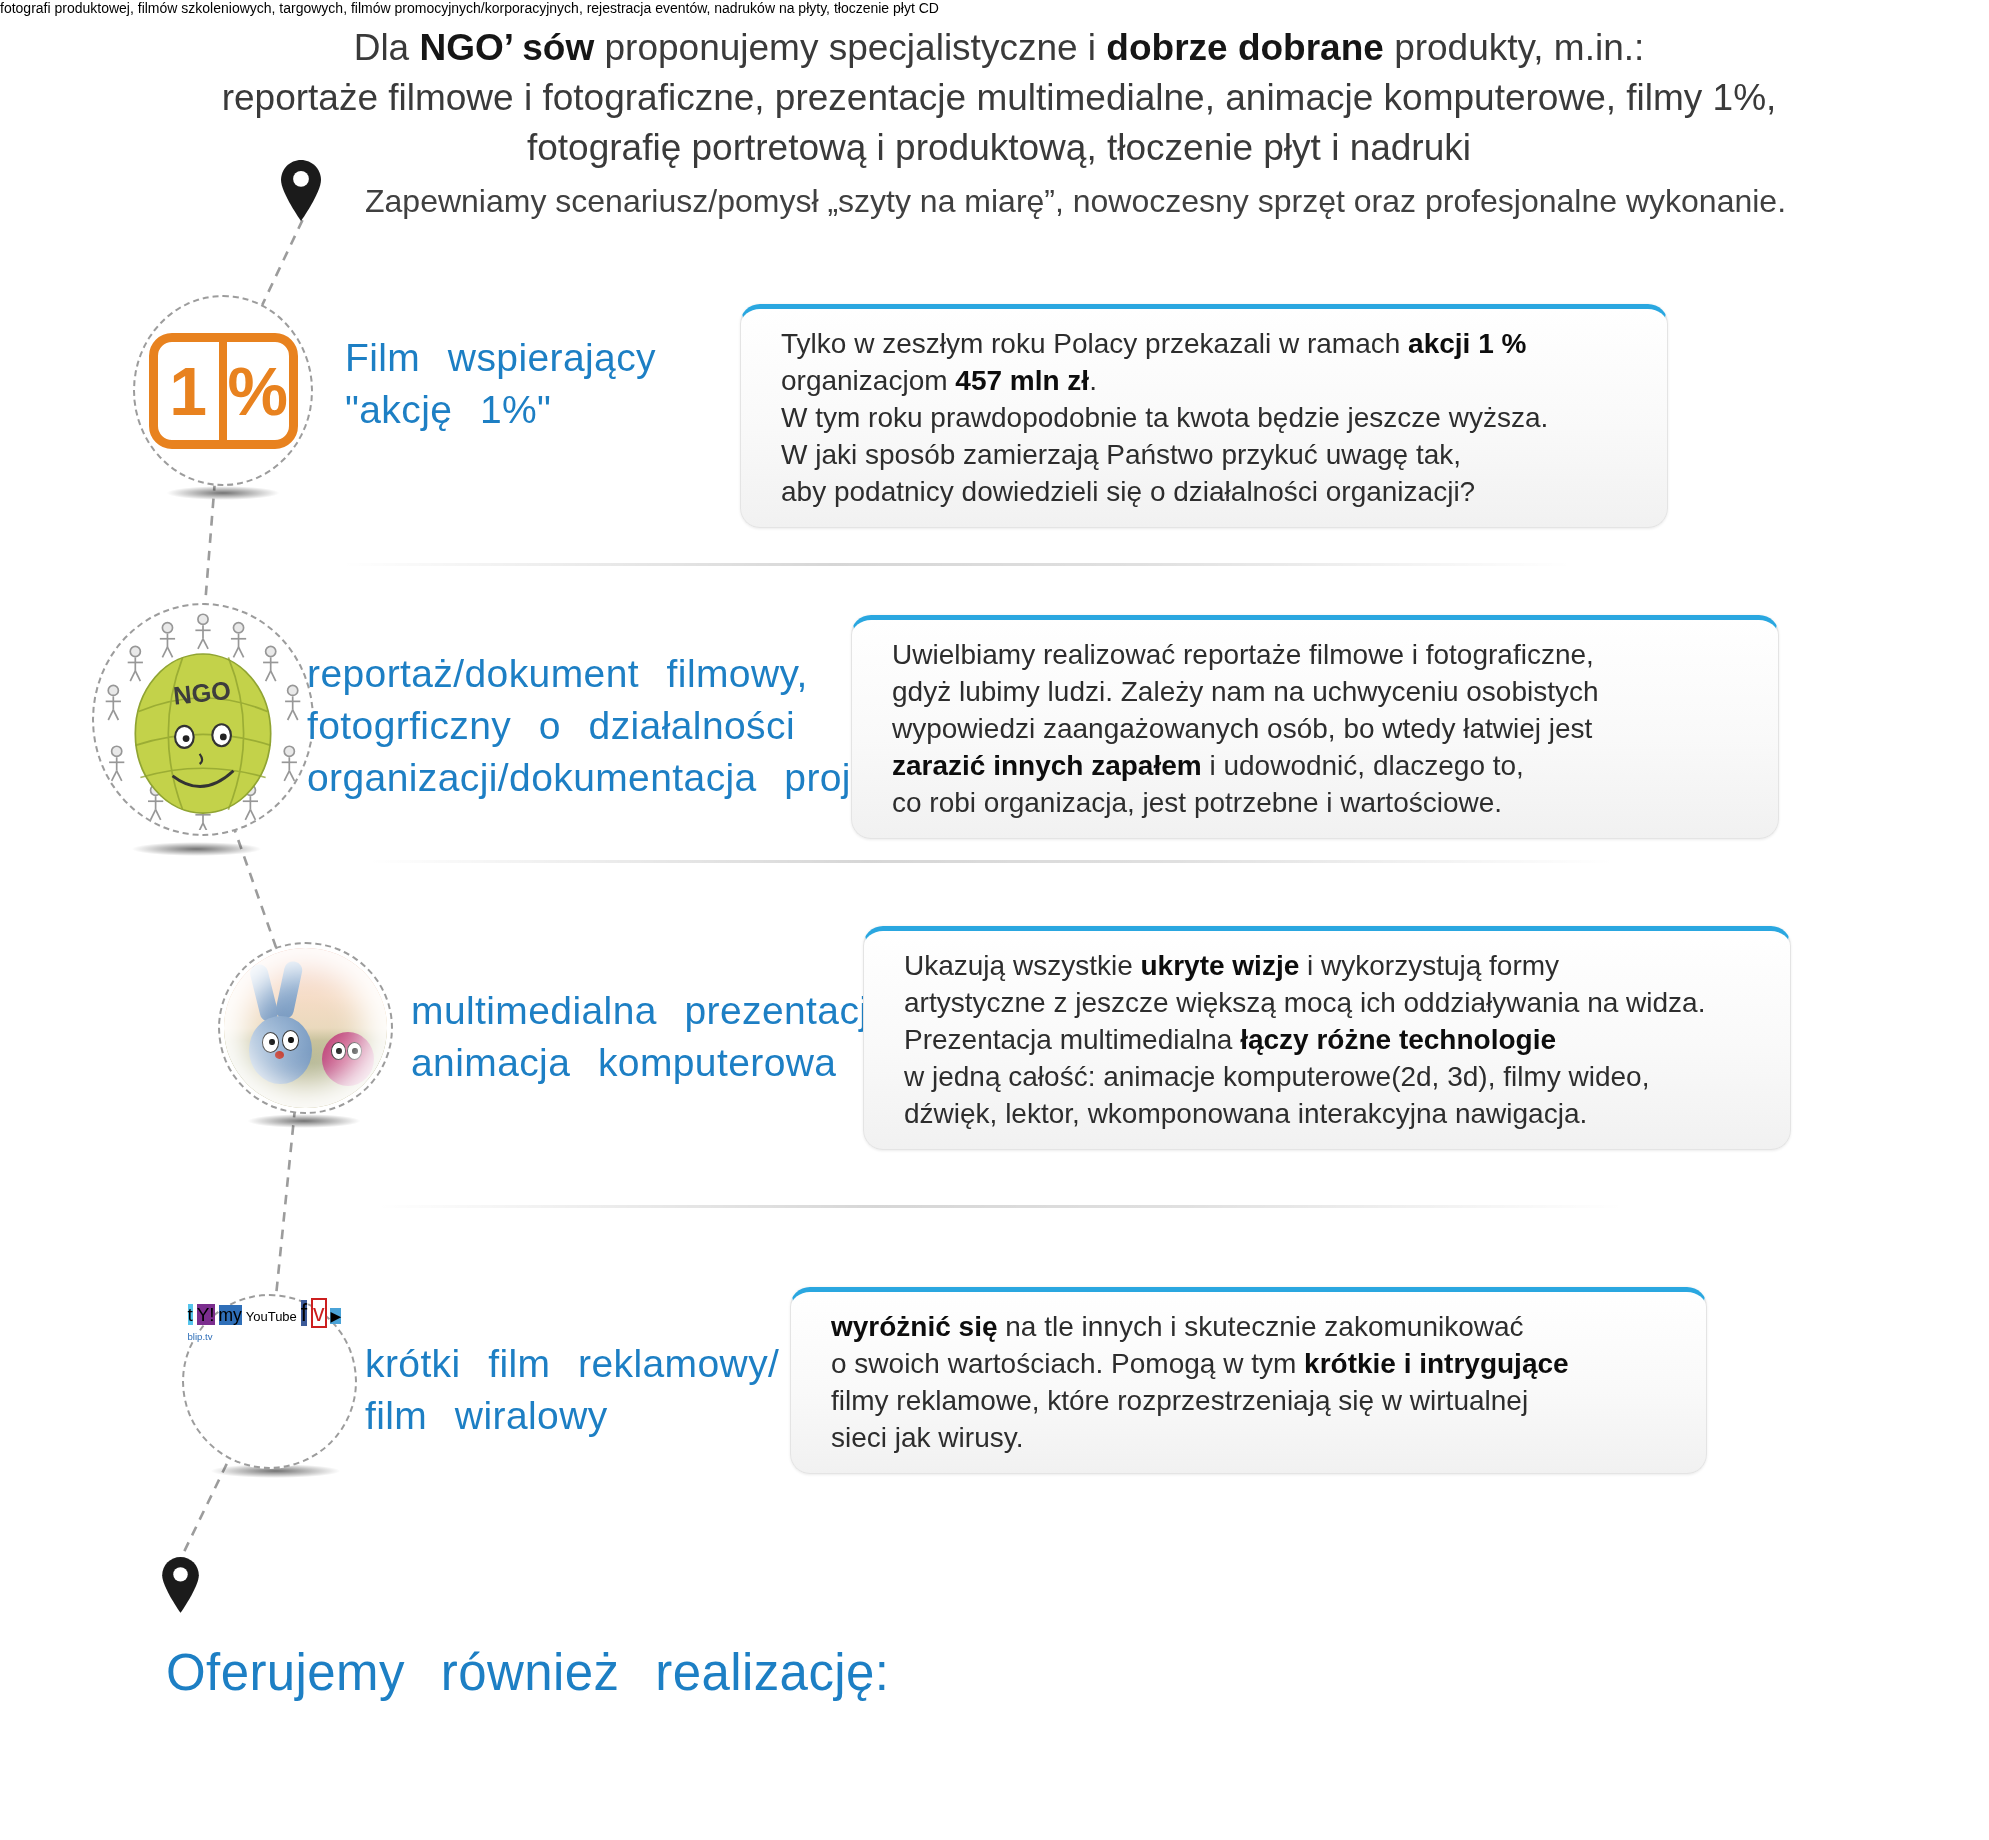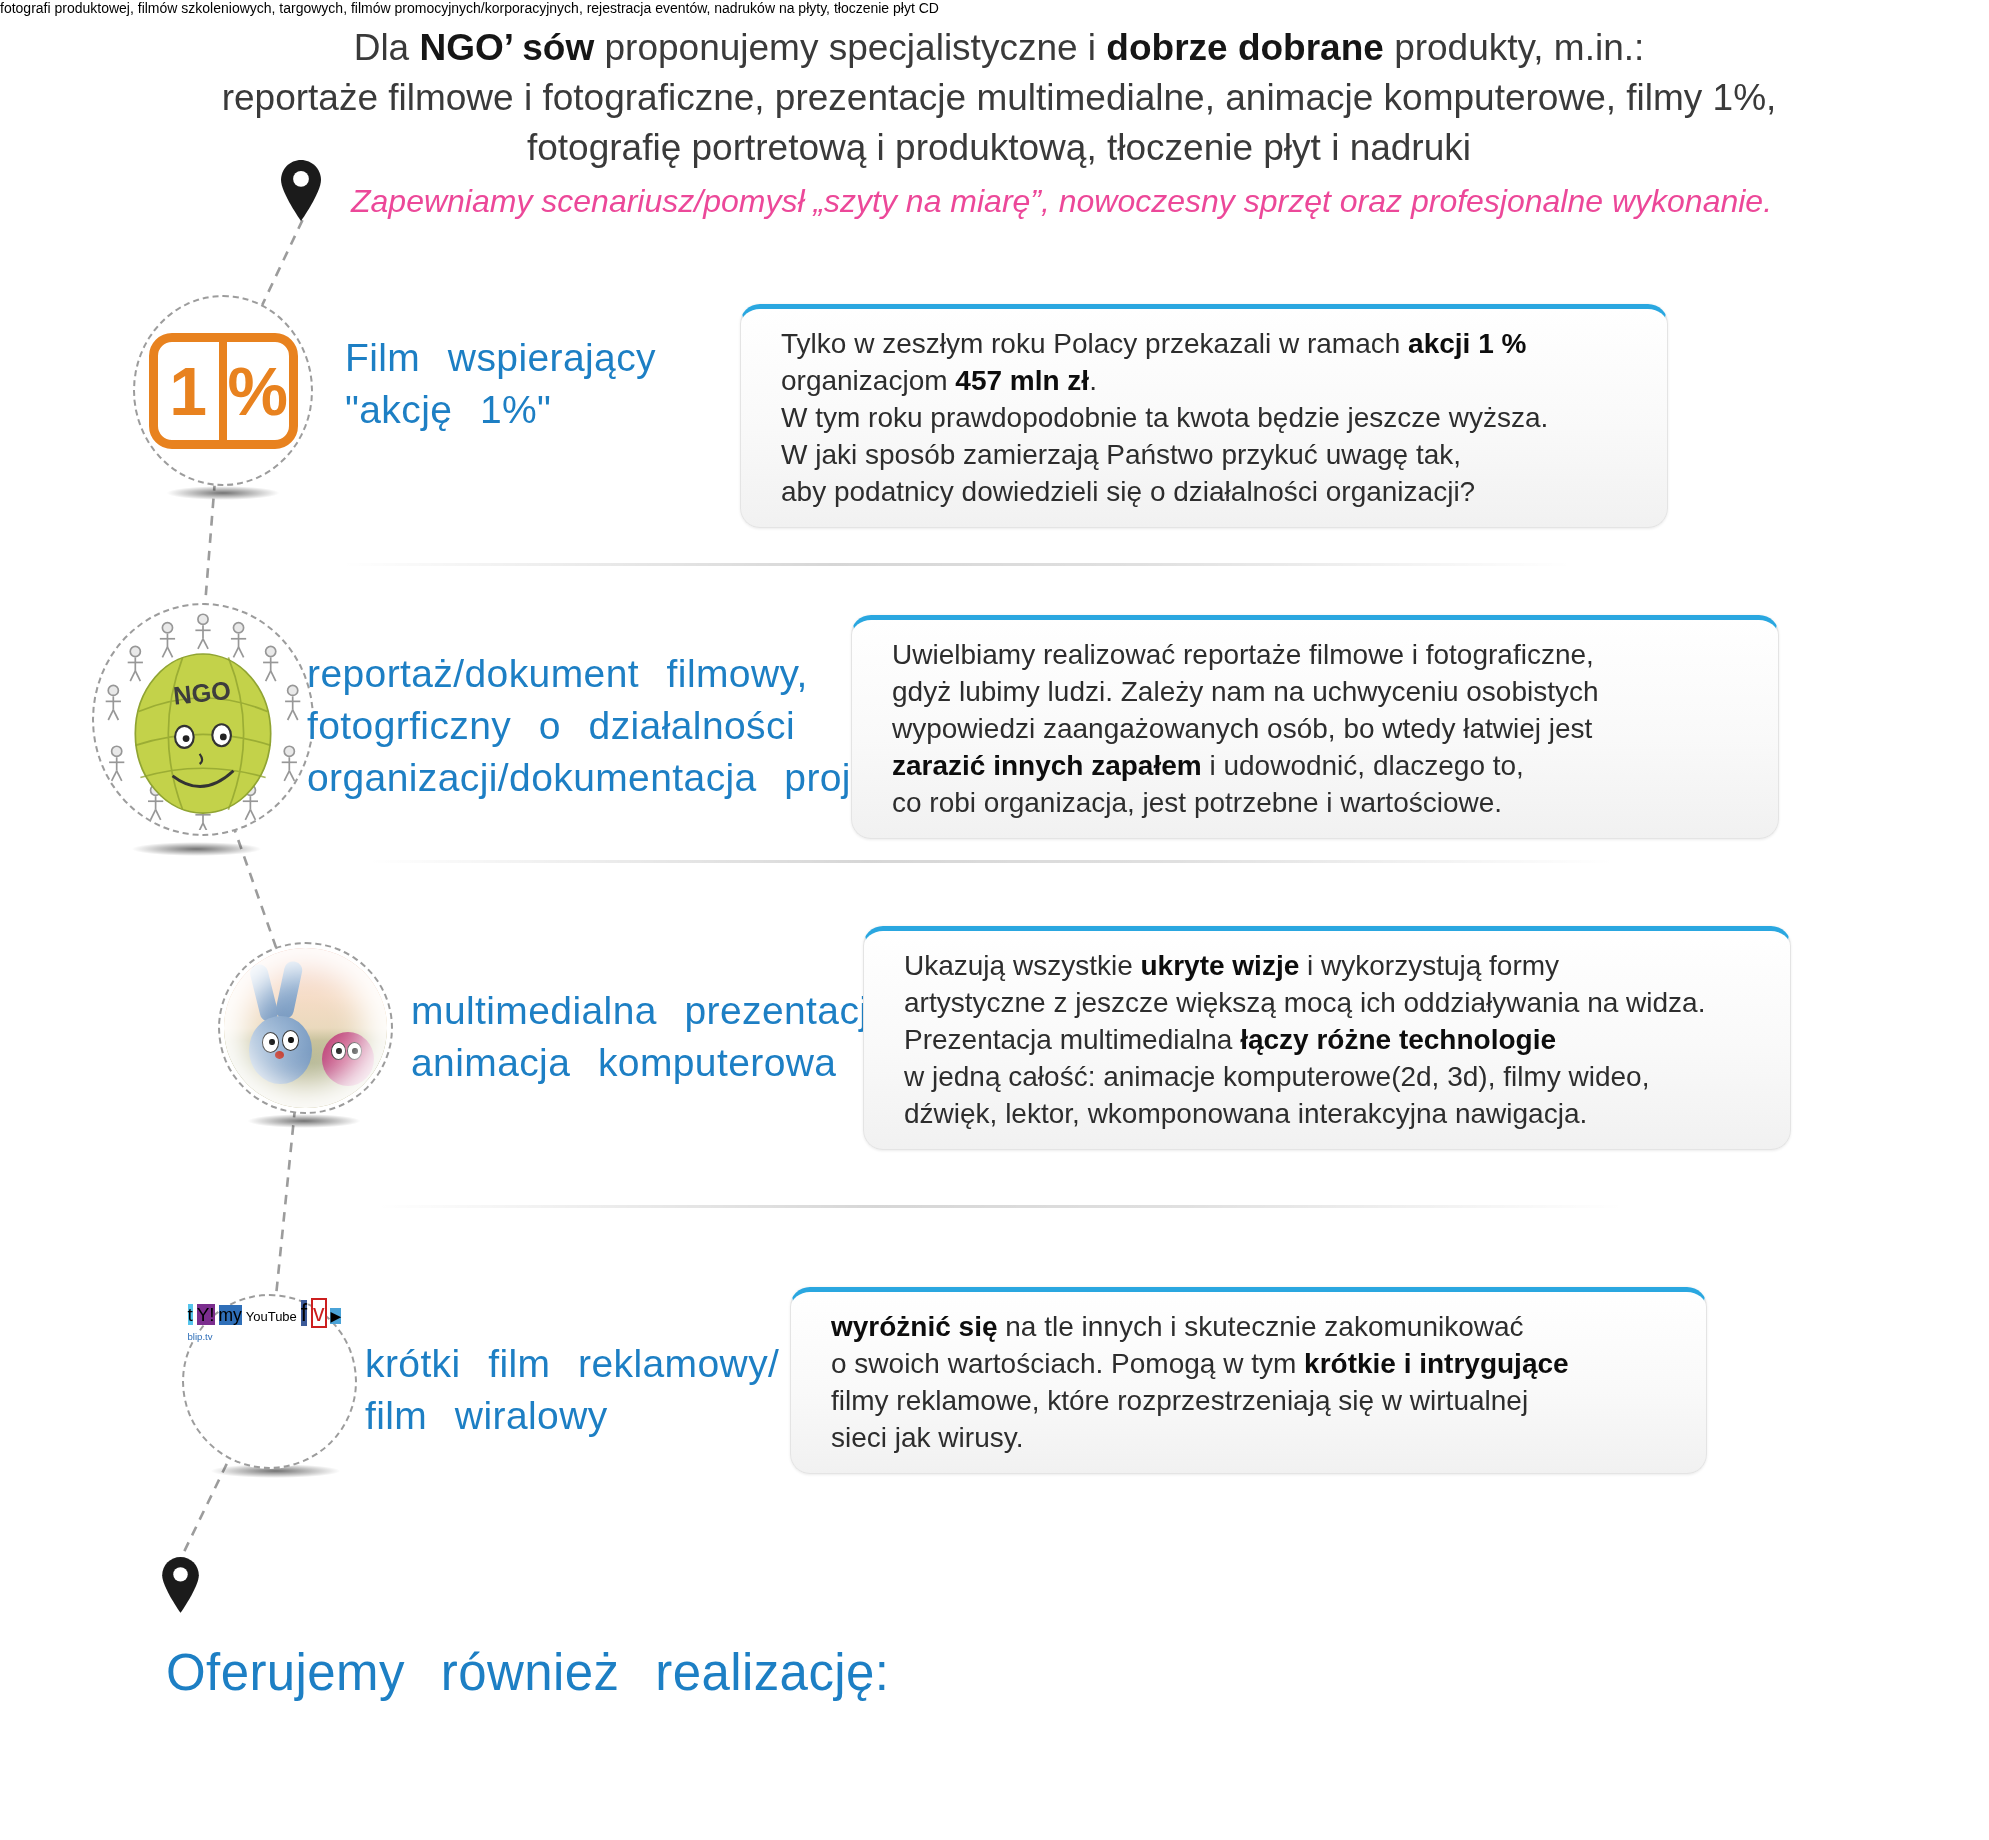--- a/index.html
+++ b/index.html
@@ -5,22 +5,22 @@
   html,body{margin:0;padding:0;background:#fff;}
   .canvas{position:relative;width:1990px;height:1840px;background:#ffffff;overflow:hidden;
           font-family:"Liberation Sans",sans-serif;}
   .abs{position:absolute;}
 
   
   .header{position:absolute;left:4px;top:23px;width:1990px;text-align:center;
           font-size:37px;line-height:50px;color:#3a3a3a;}
   .header b{font-weight:700;color:#161616;}
 
-  .subtitle{position:absolute;left:351px;top:183px;width:1537px;
-            font-size:32px;color:#ec4899;font-style:italic;}
+  .subtitle{position:absolute;left:365px;top:183px;width:1537px;
+            font-size:32px;color:#404040;}
 
   
   .timeline{position:absolute;left:0;top:0;z-index:0;}
 
   
   .dcircle{position:absolute;border:2.6px dashed #9c9c9c;border-radius:50%;
            background:#ffffff;z-index:2;display:flex;align-items:center;justify-content:center;}
 
   .shadow{position:absolute;height:14px;z-index:1;
           background:radial-gradient(ellipse at center,rgba(0,0,0,.55) 0%,rgba(0,0,0,0) 70%);}

